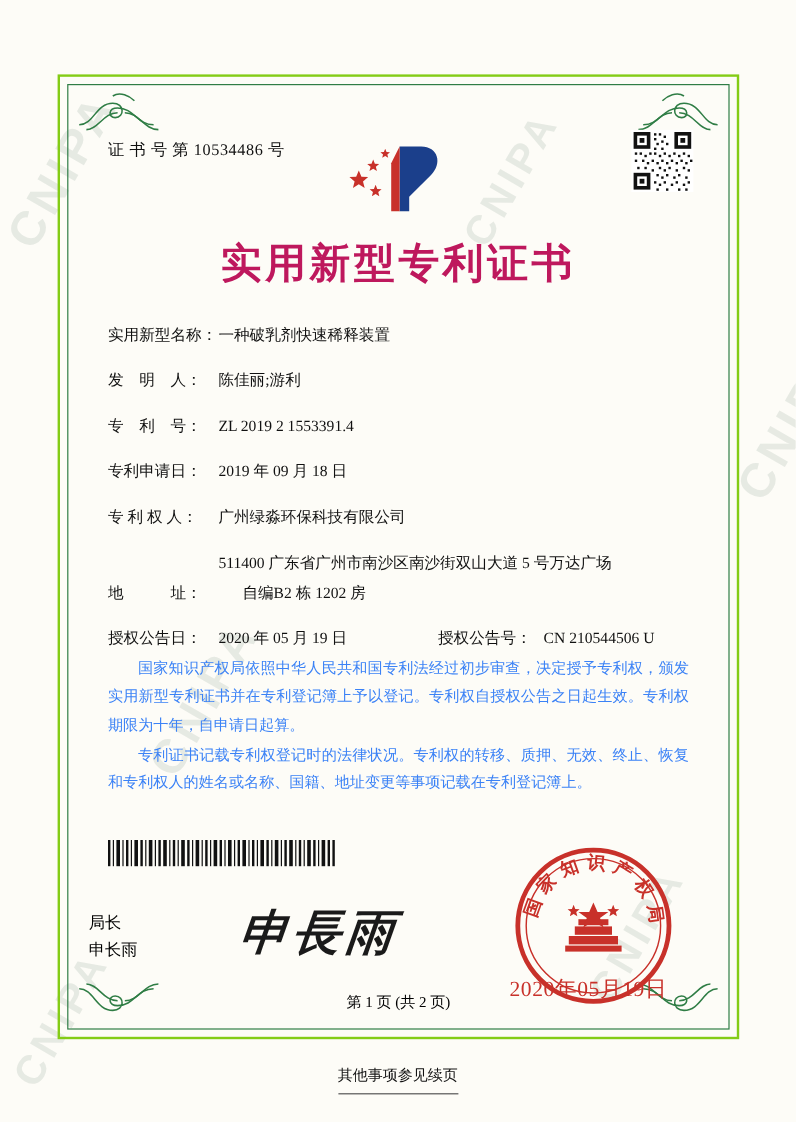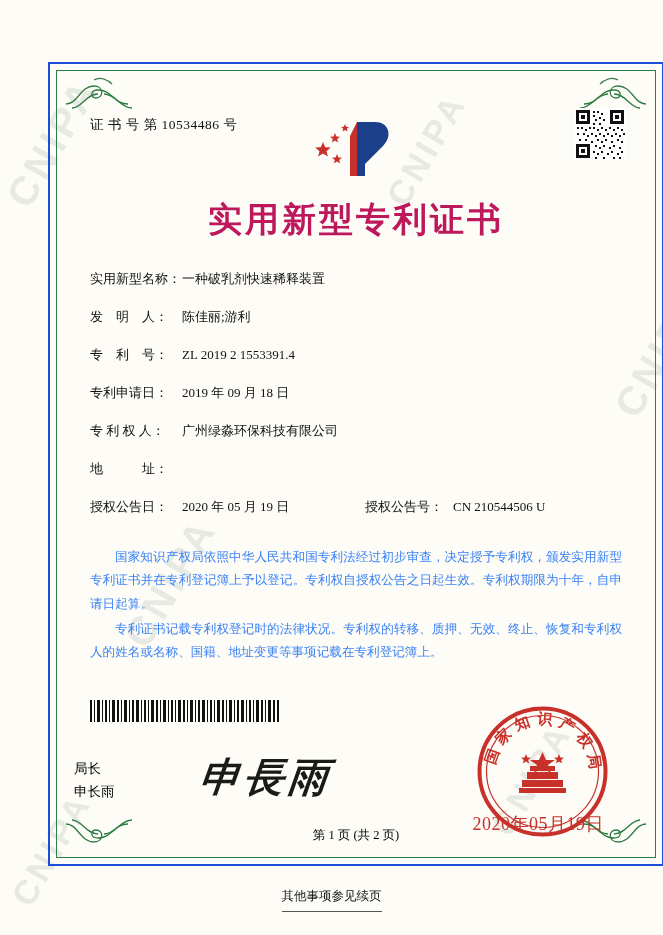--- a/index.html
+++ b/index.html
@@ -33,23 +33,23 @@
   .wm3 { left: 590px;  top: 330px; font-size: 40px; transform: rotate(-60deg); }
   .wm4 { left: 100px;  top: 560px; font-size: 40px; transform: rotate(-60deg); }
   .wm5 { left: -10px;  top: 830px; font-size: 34px; transform: rotate(-60deg); }
   .wm6 { left: 470px;  top: 760px; font-size: 34px; transform: rotate(-60deg); }
 
   
   .cert {
     position: absolute;
     left: 48px;
     top: 62px;
-    width: 616px;
+    width: 568px;
     height: 804px;
-    border: 2px solid #1d4ed8;
+    border: 2px solid #84cc16;
     box-sizing: border-box;
     z-index: 1;
   }
   .cert-inner {
     position: absolute;
     left: 6px;
     top: 6px;
     right: 6px;
     bottom: 6px;
     border: 1px solid #2f7d45;
@@ -396,20 +396,24 @@
     <div class="field-row">
       <div class="field-label">专利申请日：</div>
       <div class="field-value">2019 年 09 月 18 日</div>
     </div>
     <div class="field-row">
       <div class="field-label">专 利 权 人：</div>
       <div class="field-value">广州绿淼环保科技有限公司</div>
     </div>
     <div class="field-row">
       <div class="field-label">地　　　址：</div>
+      <div class="field-value">
+        <span>511400 广东省广州市南沙区南沙街双山大道 5 号万达广场</span>
+        <span class="line2">自编B2 栋 1202 房</span>
+      </div>
     </div>
     <div class="field-row row-split">
       <div class="left">
         <div class="field-label">授权公告日：</div>
         <div class="field-value">2020 年 05 月 19 日</div>
       </div>
       <div class="right">
         <div class="field-label">授权公告号：</div>
         <div class="field-value">CN 210544506 U</div>
       </div>

